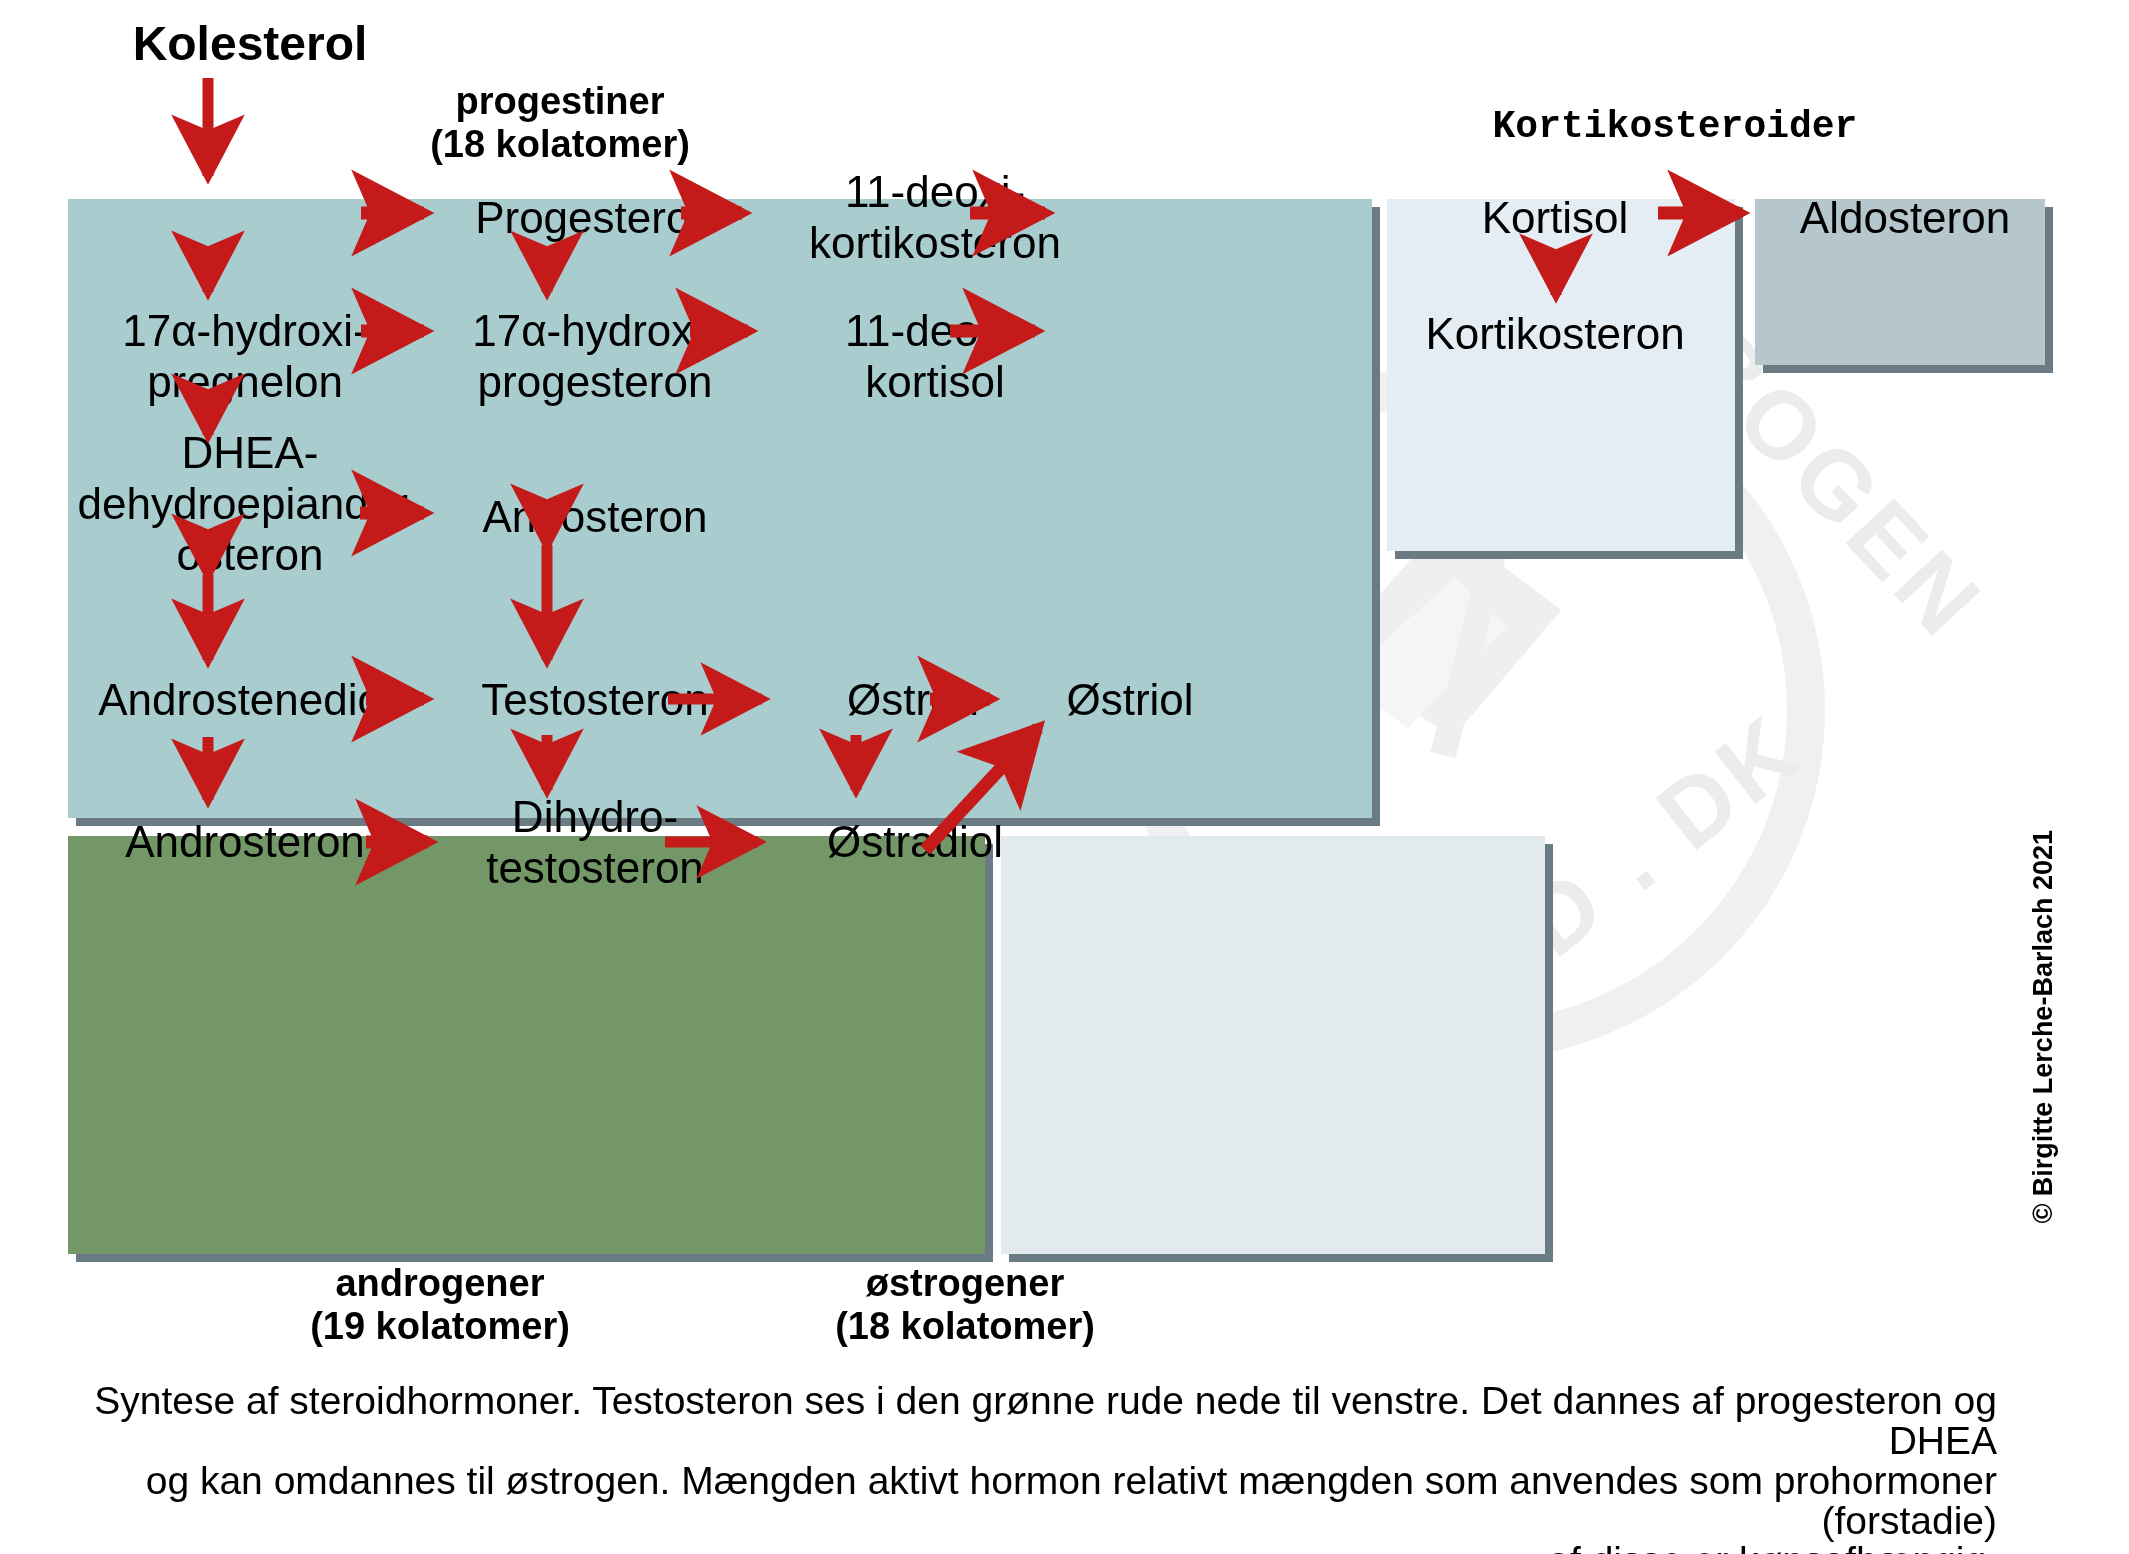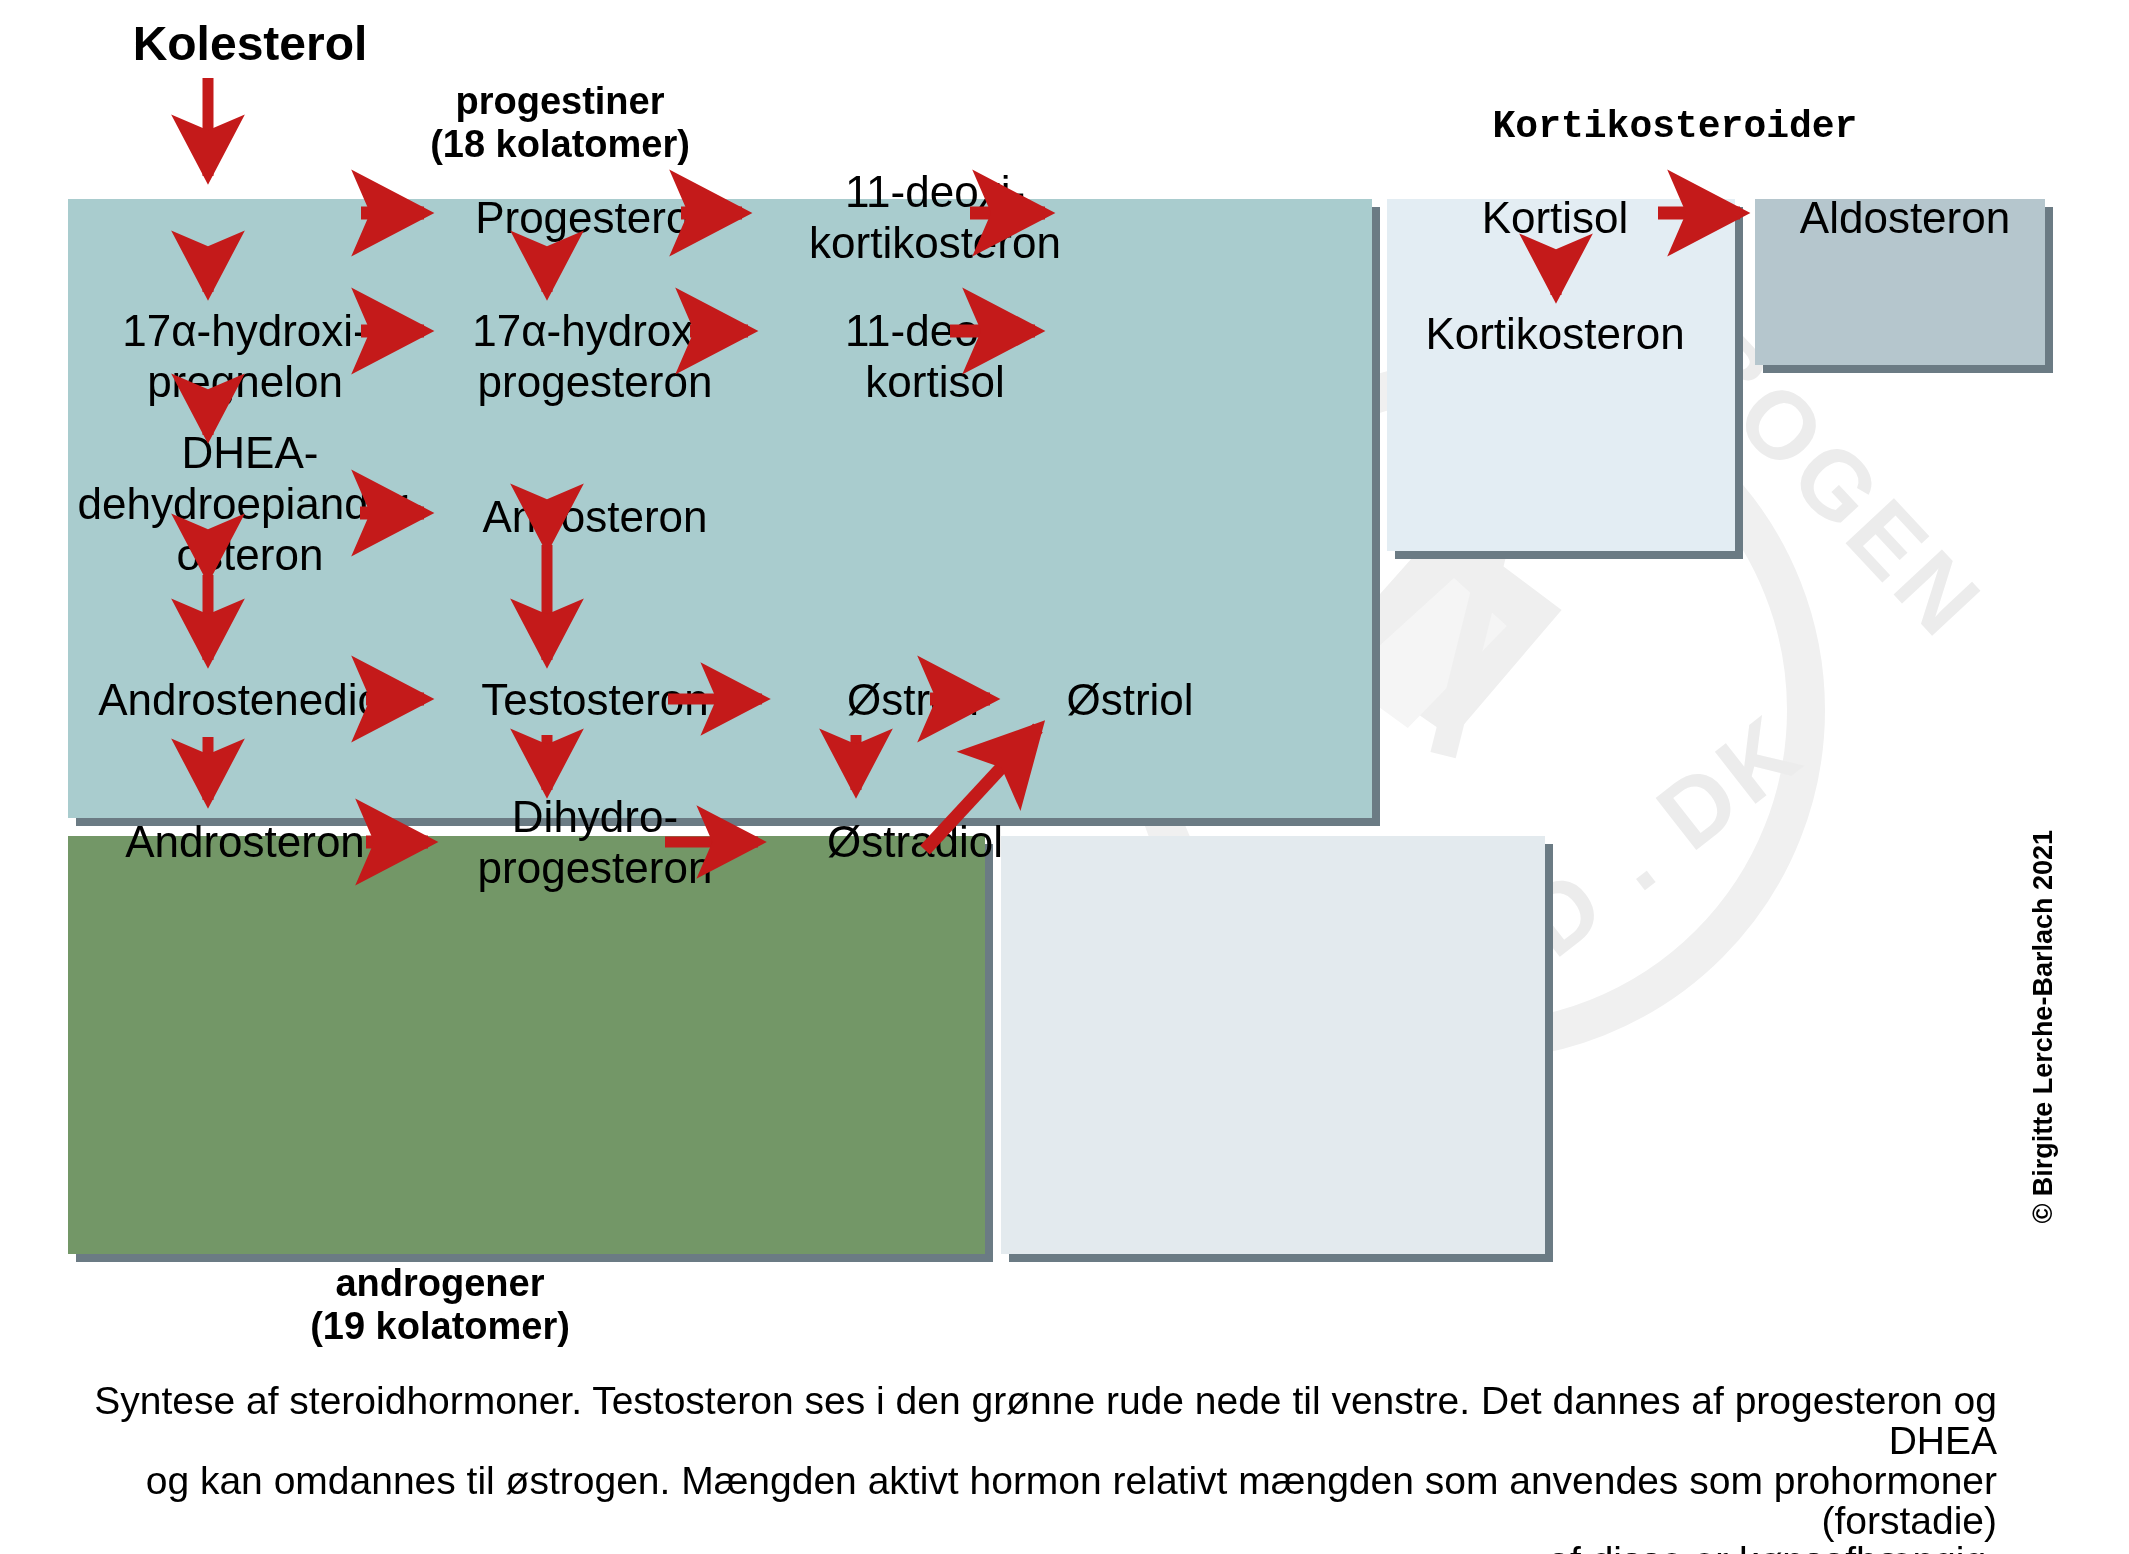--- a/index.html
+++ b/index.html
@@ -120,20 +120,22 @@
     <div class="shadow"></div>
     <div class="face"></div>
   </div>
 
   <div class="grouplabel" id="label-kolesterol" style="left:80px;top:18px;width:340px;">Kolesterol</div>
   <div class="grouplabel" style="left:390px;top:80px;width:340px;">progestiner
 (18 kolatomer)</div>
   <div class="grouplabel" style="left:1425px;top:105px;width:500px;font-family:Liberation Mono, monospace;">Kortikosteroider</div>
   <div class="grouplabel" style="left:232px;top:1262px;width:416px;">androgener
 (19 kolatomer)</div>
+  <div class="grouplabel" style="left:725px;top:1262px;width:480px;">østrogener
+(18 kolatomer)</div>
 
   <div class="node" style="left:430px;top:186px;width:330px;height:62px;">Progesteron</div>
   <div class="node" style="left:760px;top:161px;width:350px;height:112px;">11-deoxi-
 kortikosteron</div>
   <div class="node" style="left:1405px;top:186px;width:300px;height:62px;">Kortisol</div>
   <div class="node" style="left:1760px;top:186px;width:290px;height:62px;">Aldosteron</div>
 
   <div class="node" style="left:75px;top:300px;width:340px;height:112px;">17α-hydroxi-
 pregnelon</div>
   <div class="node" style="left:430px;top:300px;width:330px;height:112px;">17α-hydroxi-
@@ -144,21 +146,21 @@
 
   <div class="node" style="left:50px;top:422px;width:400px;height:162px;text-align:center;">DHEA-
 dehydroepiander-
 osteron</div>
   <div class="node" style="left:430px;top:485px;width:330px;height:62px;">Andosteron</div>
 
   <div class="node" style="left:55px;top:668px;width:380px;height:62px;">Androstenediol</div>
   <div class="node" style="left:430px;top:668px;width:330px;height:62px;">Testosteron</div>
   <div class="node" style="left:70px;top:810px;width:350px;height:62px;">Androsteron</div>
   <div class="node" style="left:430px;top:786px;width:330px;height:112px;">Dihydro-
-progesteron</div>
+testosteron</div>
 
   <div class="node" style="left:778px;top:668px;width:270px;height:62px;">Østron</div>
   <div class="node" style="left:1000px;top:668px;width:260px;height:62px;">Østriol</div>
   <div class="node" style="left:770px;top:810px;width:290px;height:62px;">Østradiol</div>
 
   <svg class="arrow" style="left:0;top:0;width:2129px;height:1554px;" viewBox="0 0 2129 1554">
     <defs>
       <marker id="ah" markerWidth="7" markerHeight="7" refX="5.6" refY="3.5" orient="auto" markerUnits="strokeWidth">
         <path d="M0,0.15 L6.4,3.5 L0,6.85 L1.45,3.5 Z" fill="#c41a1a"></path>
       </marker>

